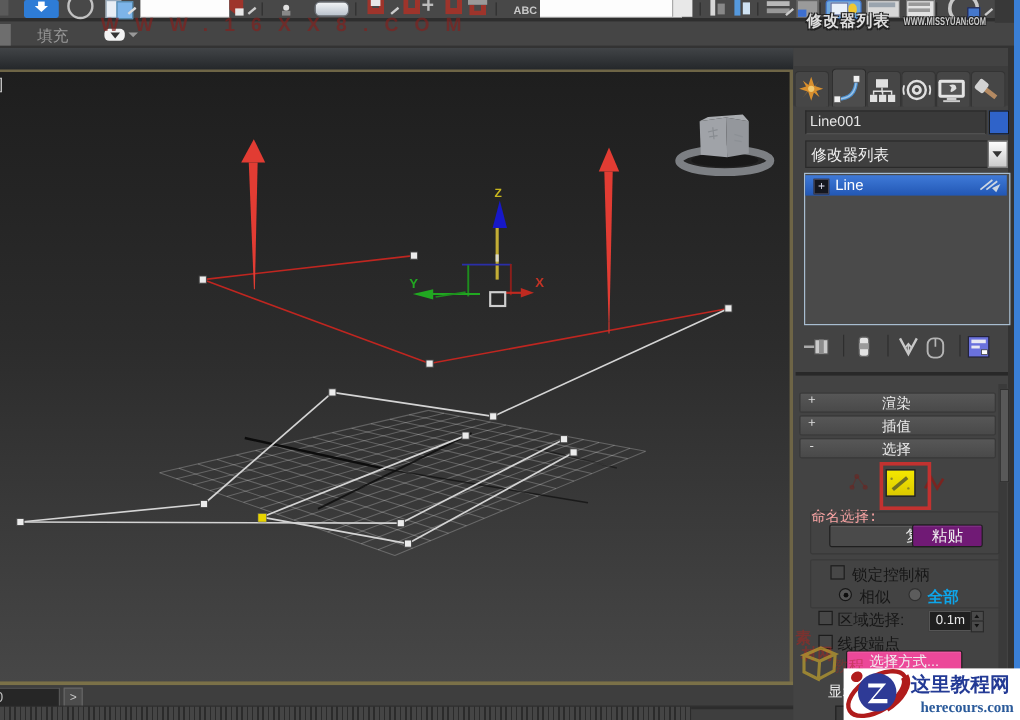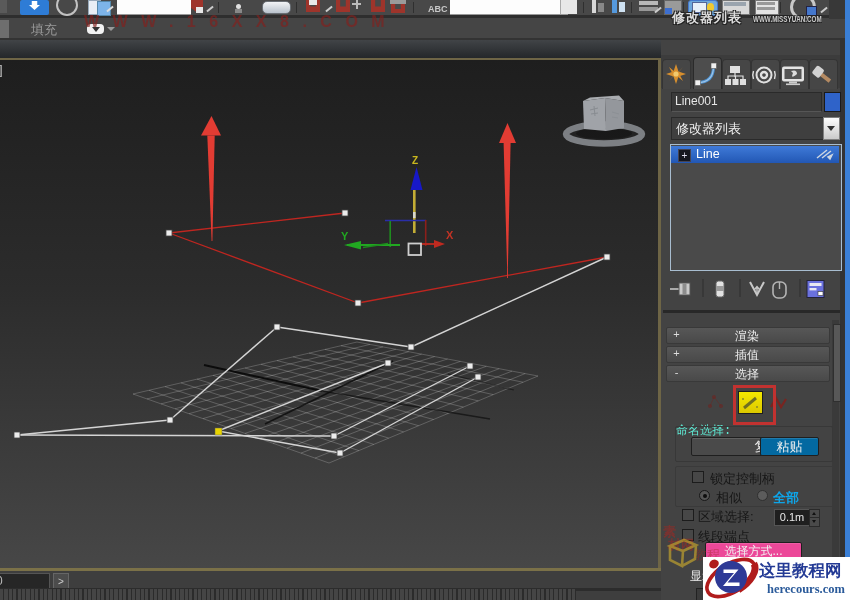--- a/index.html
+++ b/index.html
@@ -297,24 +297,24 @@
 </g>
 <path d="M71 22 l5 -9 l5 9 l5 -8" stroke="rgba(130,30,26,0.85)" stroke-width="2.2" fill="none"></path>
 </svg>
 <div class="abs" style="left:733px;top:385px;width:37px;height:34px;border:3.6px solid #c23230;"></div>
 <div class="abs" style="left:738px;top:391px;width:25px;height:23px;background:linear-gradient(#f4e800,#dcc900);border:1.6px solid #1e1e1e;box-sizing:border-box;"></div>
 <svg class="abs" style="left:738px;top:391px;" width="25" height="23" viewBox="0 0 25 23">
 <line x1="6" y1="17" x2="18" y2="7" stroke="#6f6f22" stroke-width="3"></line>
 <circle cx="5" cy="8" r="1" fill="#8a8a2a"></circle>
     <circle cx="19" cy="16" r="1" fill="#8a8a2a"></circle>
 </svg>
-<div class="txt" style="left:676px;top:422px;color:#5eead4;font-size:12px;font-family:Liberation Mono, monospace;">命名选择:</div>
+<div class="txt" style="left:676px;top:422px;color:#fca5a5;font-size:12px;font-family:Liberation Mono, monospace;">命名选择:</div>
 <div class="abs" style="left:675px;top:426px;width:156px;height:34px;border:1px solid #383838;border-radius:2px;"></div>
 <div class="abs" style="left:691px;top:437px;width:57px;height:17px;background:#4a4a4a;border:1px solid #1f1f1f;border-radius:2px;box-shadow:inset 0 1px 0 rgba(255,255,255,0.12);color:#f0f0f0;font-size:13px;text-align:center;line-height:17px;padding-left:47px;">复制</div>
-<div class="abs" style="left:760px;top:437px;width:57px;height:17px;background:#0369a1;border:1px solid #1f1f1f;border-radius:2px;box-shadow:inset 0 1px 0 rgba(255,255,255,0.12);color:#f0f0f0;font-size:13px;text-align:center;line-height:17px;">粘贴</div>
+<div class="abs" style="left:760px;top:437px;width:57px;height:17px;background:#701a75;border:1px solid #1f1f1f;border-radius:2px;box-shadow:inset 0 1px 0 rgba(255,255,255,0.12);color:#f0f0f0;font-size:13px;text-align:center;line-height:17px;">粘贴</div>
 
 <div class="abs" style="left:675px;top:466px;width:158px;height:39px;border:1px solid #3a3a3a;border-radius:2px;"></div>
 <div class="abs" style="left:692px;top:471px;width:12px;height:12px;border:1.6px solid #1c1c1c;background:#474747;box-sizing:border-box;"></div>
 <div class="txt" style="left:710px;top:470px;color:#161616;font-size:13px;">锁定控制柄</div>
 <div class="abs" style="left:699px;top:490px;width:11px;height:11px;border:1.6px solid #181818;border-radius:50%;background:#555;box-sizing:border-box;"></div>
 <div class="abs" style="left:702.5px;top:493.5px;width:4px;height:4px;border-radius:50%;background:#0e0e0e;"></div>
 <div class="txt" style="left:716px;top:489px;color:#161616;font-size:13px;">相似</div>
 <div class="abs" style="left:757px;top:490px;width:11px;height:11px;border:1.6px solid #303030;border-radius:50%;background:#5c5c5c;box-sizing:border-box;"></div>
 <div class="txt" style="left:773px;top:489px;color:#0ea5e9;font-size:13px;font-weight:bold;">全部</div>
 

